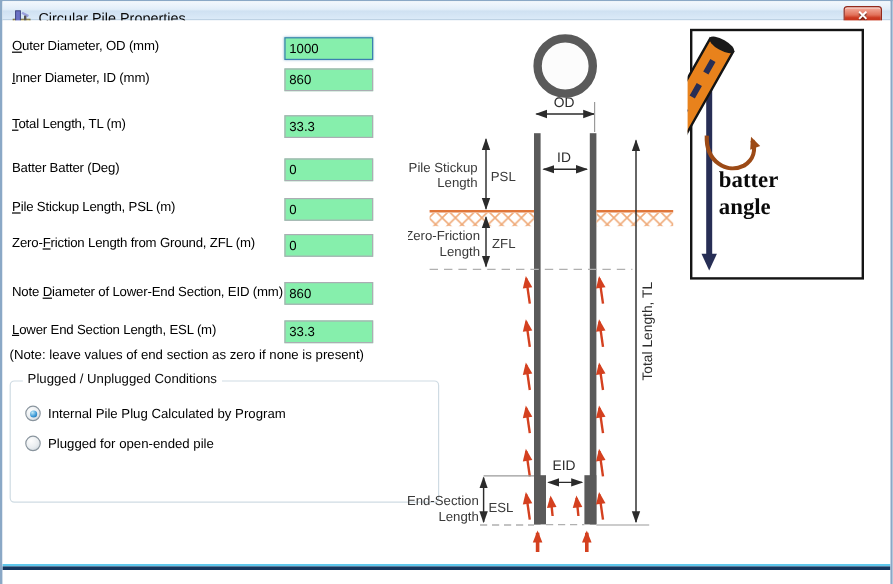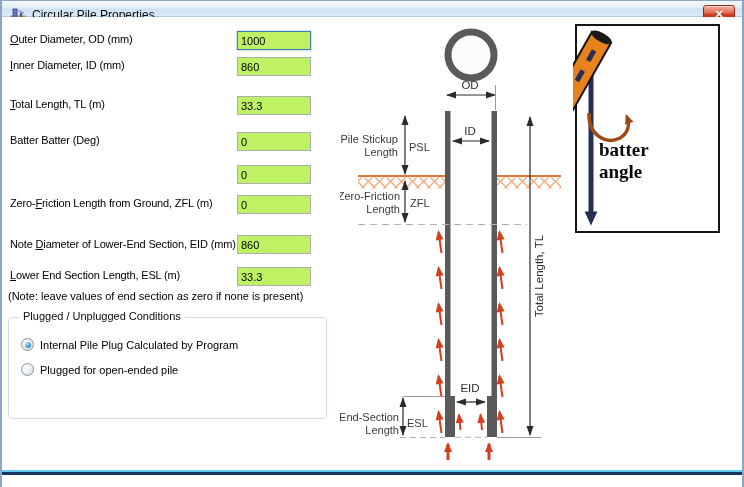--- a/index.html
+++ b/index.html
@@ -23,26 +23,26 @@
     color:#fff;font-size:11px;font-weight:bold;text-align:center;line-height:16px;
     box-shadow:inset 0 1px 0 rgba(255,255,255,.55);text-shadow:0 1px 1px rgba(0,0,0,.5);
     cursor:default;padding:0;
   }
   .content{position:relative;height:453px;background:#fff;}
   .flabel{position:absolute;left:8px;font-size:11px;color:#000;white-space:nowrap;letter-spacing:-0.15px;}
   .flabel .u{text-decoration:underline;}
   .fin{
     position:absolute;left:235px;width:74px;height:19px;
     border:1px solid #abadb3;padding:1px 3px;color:#000;
-    font:11px "Liberation Sans",sans-serif;background:#bef264;
+    font:11px "Liberation Sans",sans-serif;background:#86efac;
   }
   .fin.focused{border-color:#3c7fb1;box-shadow:0 0 2px rgba(60,127,177,.6);}
   .note{position:absolute;left:6px;top:273px;font-size:11px;color:#000;white-space:nowrap;}
   .groupbox{
-    position:absolute;left:6px;top:300px;width:319px;height:102px;
+    position:absolute;left:6px;top:300px;width:358px;height:102px;
     border:1px solid #cfdbe3;border-radius:4px;
   }
   .groupbox-title{position:absolute;top:-8px;left:10px;background:#fff;padding:0 4px;font-size:11px;color:#0a0a0a;white-space:nowrap;}
   .opt{position:absolute;left:12px;display:flex;align-items:center;gap:6px;height:15px;}
   .radio{
     position:relative;width:13px;height:13px;border-radius:50%;flex:0 0 13px;
     background:radial-gradient(circle at 35% 30%,#fdfdfd,#e9edf0 55%,#c6d0d8);
     border:1px solid #8a959e;
   }
   .radio.selected::after{
@@ -82,20 +82,21 @@
       <span>✕</span>
     </button>
   </div>
 
   <div class="content">
 
     <label class="flabel" style="top:16px"><span></span><span class="u">O</span><span>uter Diameter, OD (mm)</span></label>
     <label class="flabel" style="top:42px"><span></span><span class="u">I</span><span>nner Diameter, ID (mm)</span></label>
     <label class="flabel" style="top:81px"><span></span><span class="u">T</span><span>otal Length, TL (m)</span></label>
     <label class="flabel" style="top:117px"><span>Batter Batter (Deg)</span><span class="u"></span><span></span></label>
+    <label class="flabel" style="top:150px"><span></span><span class="u">P</span><span>ile Stickup Length, PSL (m)</span></label>
     <label class="flabel" style="top:180px"><span>Zero-</span><span class="u">F</span><span>riction Length from Ground, ZFL (m)</span></label>
     <label class="flabel" style="top:221px"><span>Note </span><span class="u">D</span><span>iameter of Lower-End Section, EID (mm)</span></label>
     <label class="flabel" style="top:252px"><span></span><span class="u">L</span><span>ower End Section Length, ESL (m)</span></label>
 
     <input class="fin focused" style="top: 14px;" value="1000">
     <input class="fin" style="top: 40px;" value="860">
     <input class="fin" style="top: 79px;" value="33.3">
     <input class="fin" style="top: 115px;" value="0">
     <input class="fin" style="top: 148px;" value="0">
     <input class="fin" style="top: 178px;" value="0">

